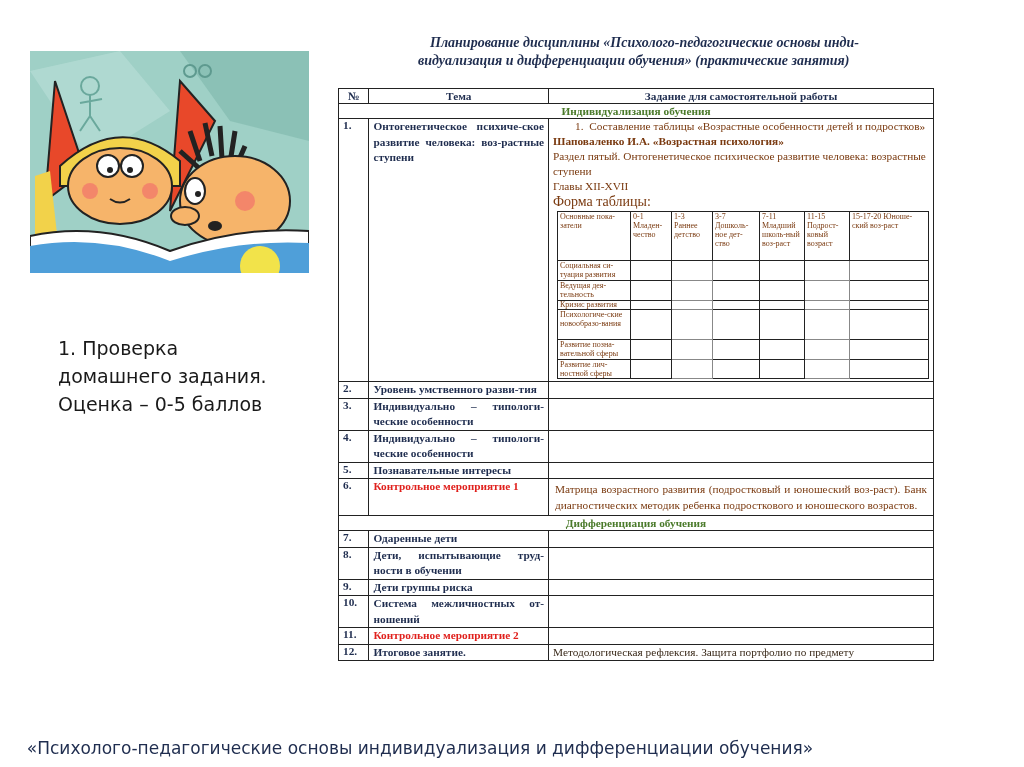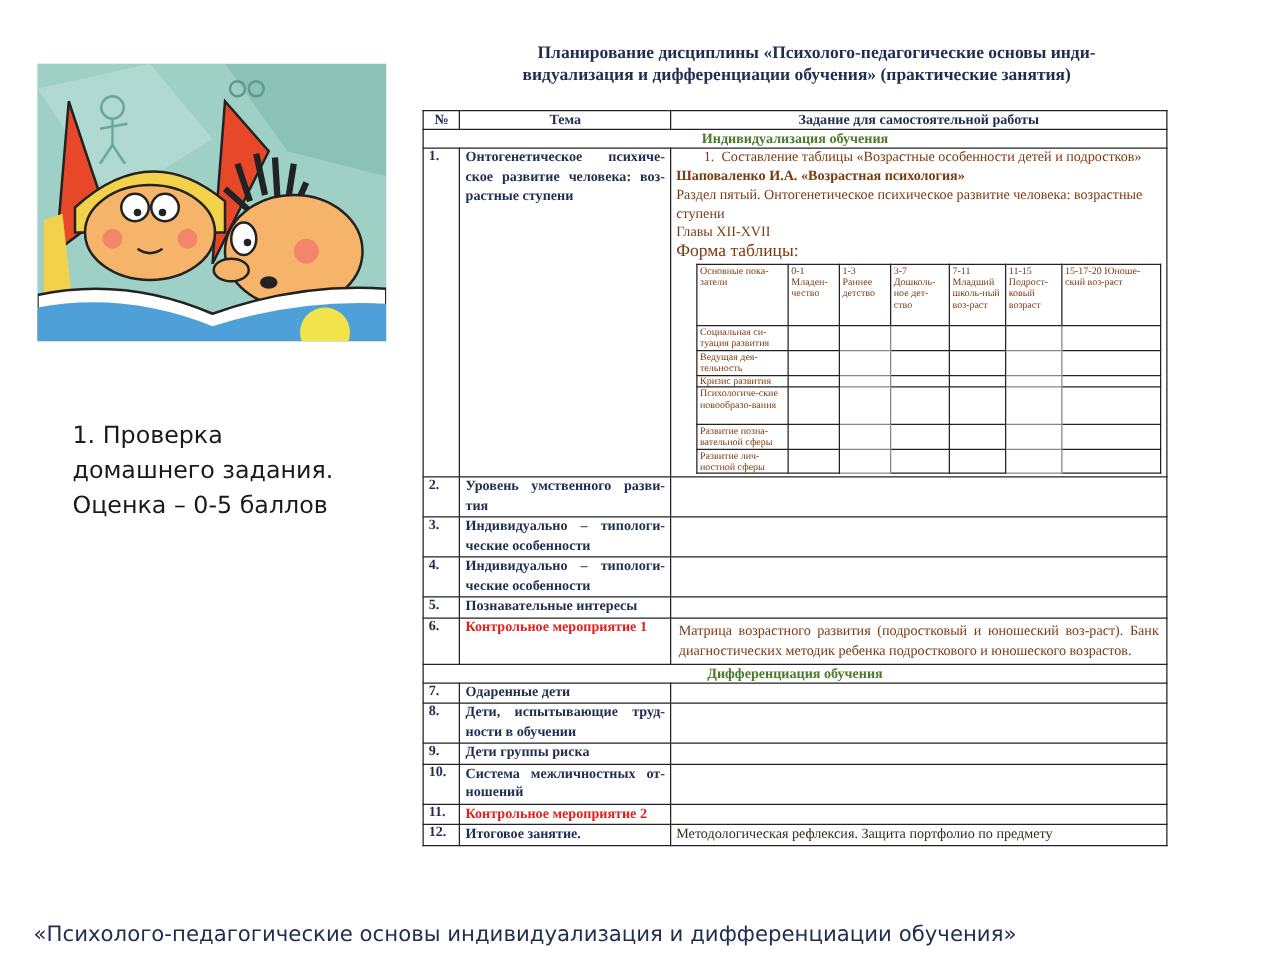--- a/index.html
+++ b/index.html
@@ -6,39 +6,39 @@
   body { width:1024px; height:767px; background:#ffffff; position:relative; overflow:hidden; font-family:"Liberation Sans", sans-serif; }
 
   
   .illus { position:absolute; left:30px; top:51px; width:279px; height:222px; overflow:hidden; background:#8fc7be; }
   .illus svg { display:block; }
 
   
   .hw { position:absolute; left:40px; top:334px; font-family:"DejaVu Sans", sans-serif; font-size:19px; line-height:28px; color:#1a1a1a;margin-left:18px; }
 
   
-  .doc-title { position:absolute; left:418px; top:34px; width:520px; font-family:"Liberation Serif", serif; font-weight:bold; font-size:14px; line-height:18px; color:#1f2d4f; text-align:left; }
+  .doc-title { position:absolute; left:418px; top:34px; width:520px; font-family:"Liberation Serif", serif; font-weight:bold; font-size:14px; line-height:18px; color:#1f2d4f; text-align:left;font-style:italic; }
   .doc-title .l1 { padding-left:12px; }
 
   
   table.plan { position:absolute; left:338px; top:88px; width:596px; border-collapse:collapse; font-family:"Liberation Serif", serif; font-size:11.3px; }
   table.plan td, table.plan th { border:1.4px solid #222; padding:0 4px; vertical-align:top; }
   table.plan th { font-weight:bold; color:#1f2d4f; text-align:center; height:14px; line-height:14px; }
   .c-num { width:22px; font-weight:bold; color:#1f2d4f; }
   .c-topic { width:176px; font-weight:bold; color:#1f2d4f; text-align:justify; line-height:15.5px; }
   .c-task { color:#7a3a10; line-height:15px; }
   .section { text-align:center; font-weight:bold; color:#4a7a2a; height:14px; line-height:14px; }
   .red { color:#e0201c !important; }
   .task-list { padding-left:22px; text-align:justify; }
   .author { font-weight:bold; }
   .form-label { font-size:14px; line-height:16px; }
   .justify { text-align:justify; }
 
   
-  table.age { border-collapse:collapse; width:372px; margin:1px 0 2px 16px; font-size:8px; line-height:9px; color:#7a3a10; }
+  table.age { border-collapse:collapse; width:372px; margin:1px 0 2px 4px; font-size:8px; line-height:9px; color:#7a3a10; }
   table.age td { border:1.2px solid #222; padding:0 2px; vertical-align:top; }
   table.age td.grey { border-color:#888; }
 
   
   .footer { position:absolute; left:0; width:840px; top:738px; text-align:center; font-family:"DejaVu Sans", sans-serif; font-size:17px; color:#1f2d4f; }
 </style>
 </head>
 <body>
 
 <div class="illus">

